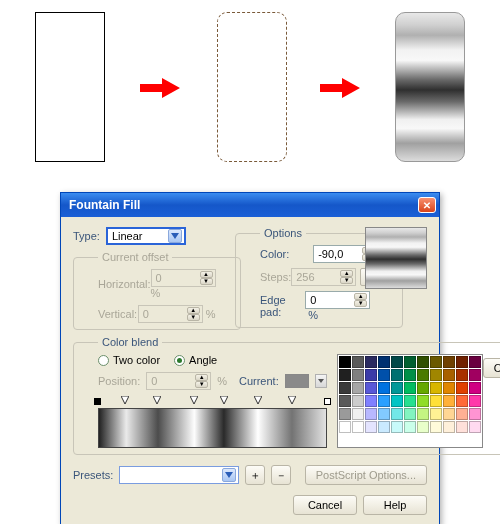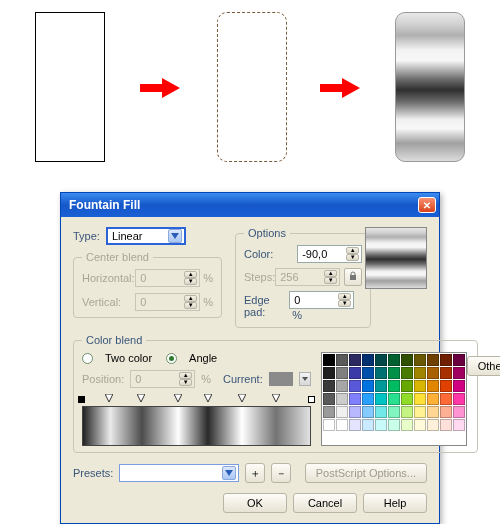--- a/index.html
+++ b/index.html
@@ -107,21 +107,21 @@
     border: 1px solid #8aa8dc;
     border-radius: 2px;
     display: flex; align-items: center; justify-content: center;
   }
   .combo .arr svg { display:block; }
 
   fieldset.grp {
     border: 1px solid #c8c5b8;
     border-radius: 4px;
     margin: 6px 3px 0 0;
-    padding: 6px 8px;
+    padding: 6px 24px;
   }
   fieldset.grp legend { color: #3a557a; padding: 0 4px; }
   fieldset.grp.dis legend { color: #a9a698; }
 
   .num {
     display: inline-flex; align-items: center;
     border: 1px solid #c8c5b8;
     background: #ece9d8;
     height: 18px; width: 65px;
     padding: 0 2px 0 4px;
@@ -154,21 +154,21 @@
   }
   .lockbtn {
     width: 18px; height: 18px;
     border: 1px solid #b9b5a6;
     background: linear-gradient(#fdfcf7,#e7e3d4);
     border-radius: 2px;
     display: inline-flex; align-items: center; justify-content: center;
     margin-left: 4px;
   }
 
-  .radio { display: inline-flex; align-items: flex-end; gap: 12px; margin-right: 14px; }
+  .radio { display: inline-flex; align-items: flex-end; gap: 4px; margin-right: 14px; }
   .rdio {
     width: 11px; height: 11px; border-radius: 50%;
     border: 1px solid #6b8f6b; background: #fff;
     display: inline-flex; align-items: center; justify-content: center;
   }
   .rdio.on::after { content:""; width:5px; height:5px; border-radius:50%; background:#2d7a2d; }
 
   .swatch-sm {
     width: 24px; height: 14px;
     border: 1px solid #888;
@@ -266,21 +266,21 @@
           <div class="combo sm" style="border:2px solid #2a64d8;">
             <span class="val">Linear</span>
             <span class="arr">
                 <svg width="8" height="6">
                   <polygon points="0,0 8,0 4,6" fill="#2a5db8"></polygon>
                 </svg>
               </span>
           </div>
         </div>
         <fieldset class="grp dis">
-          <legend>Center blend</legend>
+          <legend>Current offset</legend>
           <div class="row" style="justify-content:space-between;margin-bottom:6px;">
             <span class="lbl-dis">Horizontal:</span>
             <span>
               <span class="num">
                 <span class="v lbl-dis">0</span>
                 <span class="sp">
                     <div>▲</div>
                     <div>▼</div>
                   </span>
               </span>
@@ -524,23 +524,20 @@
           <span>－</span>
         </div>
       <span style="flex:1;"></span>
       <div class="btn dis">
           <span>PostScript Options...</span>
         </div>
     </div>
 
     <div class="foot">
       <div class="btn" style="width:64px;">
-          <span>OK</span>
-        </div>
-      <div class="btn" style="width:64px;">
           <span>Cancel</span>
         </div>
       <div class="btn" style="width:64px;">
           <span>Help</span>
         </div>
     </div>
 
   </div>
 </div>
 

